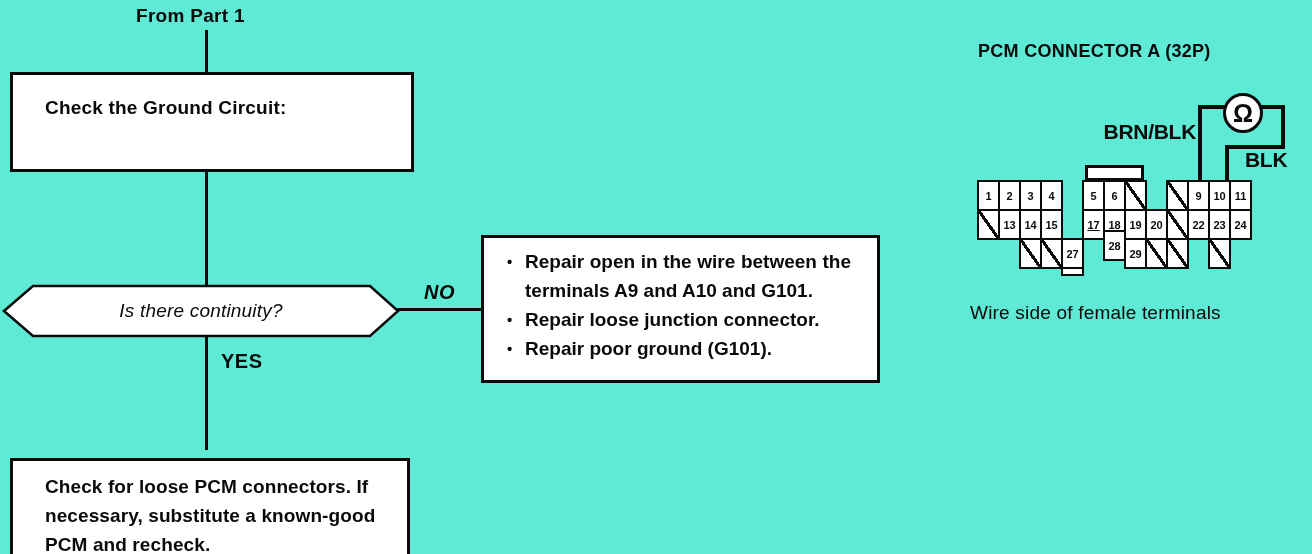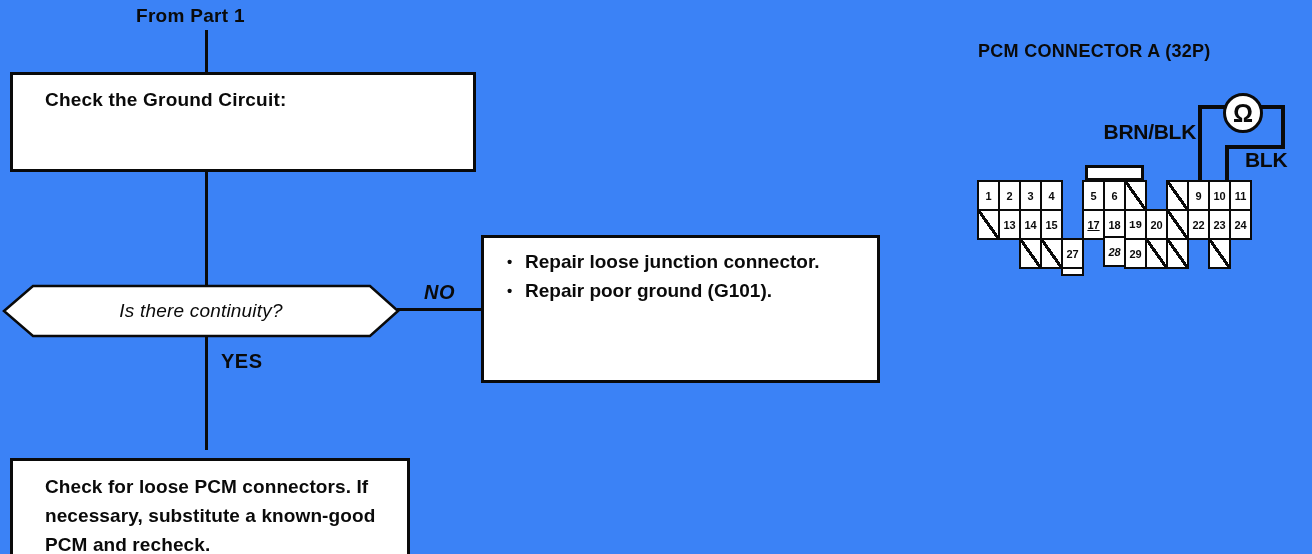--- a/index.html
+++ b/index.html
@@ -1,33 +1,33 @@
 <!DOCTYPE html>
 <html><head>
 <meta charset="utf-8">
 <style>
   html,body { margin:0; padding:0; background:#ffffff; }
   #canvas {
-    position:relative; width:1312px; height:554px; background:#3b82f6;
+    position:relative; width:1312px; height:554px; background:#5eead4;
     font-family:"Liberation Sans", sans-serif; color:#0a0a0a; overflow:hidden;
   }
   .abs { position:absolute; }
   .ink { background:#0a0a0a; }
 
   
   .from-label { left:136px; top:5px; font-size:19px; font-weight:700; letter-spacing:.3px; }
 
   .vline { width:3px; }
   #vline-top    { left:205px; top:30px;  height:43px;  }
   #vline-mid    { left:205px; top:171px; height:115px; }
   #vline-bottom { left:205px; top:337px; height:113px; }
   #no-line      { left:397px; top:308px; width:84px; height:3px; }
 
   .proc-box { border:3px solid #0a0a0a; background:#ffffff; box-sizing:border-box; }
-  #check-box { left:10px; top:72px; width:466px; height:100px; padding:12px 58px 0 32px;
+  #check-box { left:10px; top:72px; width:404px; height:100px; padding:20px 58px 0 32px;
                font-size:19px; line-height:26px; }
   #check-box .box-title { font-weight:700; letter-spacing:.2px; }
 
   #repair-box { left:481px; top:235px; width:399px; height:148px; padding:9px 26px 0 20px;
                 font-size:19px; font-weight:700; line-height:29px; }
   .bullets { margin:0; padding:0; list-style:none; }
   .bullets li { position:relative; padding-left:21px; }
   .bullets li:first-child { text-align:justify; }
   .bullets li:nth-child(n+2) { white-space:nowrap; }
   .bullets li::before { content:"\2022"; position:absolute; left:3px; top:0; font-size:15px; }
@@ -93,20 +93,21 @@
     </svg>
     <div class="hex-label">Is there continuity?</div>
   </div>
 
   <div class="abs branch-label" id="no-label">NO</div>
   <div class="abs ink" id="no-line"></div>
   <div class="abs branch-label" id="yes-label">YES</div>
 
   <div class="abs proc-box" id="repair-box">
     <ul class="bullets">
+      <li>Repair open in the wire between the terminals A9 and A10 and G101.</li>
       <li>Repair loose junction connector.</li>
       <li>Repair poor ground (G101).</li>
     </ul>
   </div>
 
   <div class="abs ink vline" id="vline-bottom"></div>
 
   <div class="abs proc-box" id="recheck-box">
     <div>Check for loose PCM connectors. If necessary, substitute a known-good PCM and recheck.</div>
   </div>
@@ -142,31 +143,32 @@
         <div class="pin-cell" style="left: 210px; top: 0px;">9</div>
         <div class="pin-cell" style="left: 231px; top: 0px;">10</div>
         <div class="pin-cell" style="left: 252px; top: 0px;">11</div>
         <div class="pin-cell hatched" style="left: 0px; top: 29px;"></div>
         <div class="pin-cell" style="left: 21px; top: 29px;">13</div>
         <div class="pin-cell" style="left: 42px; top: 29px;">14</div>
         <div class="pin-cell" style="left: 63px; top: 29px;">15</div>
         <div class="pin-cell" style="left: 84px; top: 29px; margin-top: 36px;">16</div>
         <div class="pin-cell" style="left: 105px; top: 29px; text-decoration: underline;">17</div>
         <div class="pin-cell" style="left: 126px; top: 29px;">18</div>
-        <div class="pin-cell" style="left: 147px; top: 29px; font-family: Liberation Mono, monospace;">19</div>
+        <div class="pin-cell" style="left: 147px; top: 29px;">19</div>
         <div class="pin-cell" style="left: 168px; top: 29px;">20</div>
         <div class="pin-cell hatched" style="left: 189px; top: 29px;"></div>
         <div class="pin-cell" style="left: 210px; top: 29px;">22</div>
         <div class="pin-cell" style="left: 231px; top: 29px;">23</div>
         <div class="pin-cell" style="left: 252px; top: 29px;">24</div>
         <div class="pin-cell hatched" style="left: 42px; top: 58px;"></div>
         <div class="pin-cell hatched" style="left: 63px; top: 58px;"></div>
         <div class="pin-cell" style="left: 84px; top: 58px;">27</div>
-        <div class="pin-cell" style="left: 126px; top: 56px; font-style: italic;">28</div>
+        <div class="pin-cell" style="left: 126px; top: 50px;">28</div>
         <div class="pin-cell" style="left: 147px; top: 58px;">29</div>
         <div class="pin-cell hatched" style="left: 168px; top: 58px;"></div>
         <div class="pin-cell hatched" style="left: 189px; top: 58px;"></div>
         <div class="pin-cell hatched" style="left: 231px; top: 58px;"></div>
       </div>
 
+    <div class="abs" id="connector-caption">Wire side of female terminals</div>
   </div>
 
 </div>
 
 </body></html>

